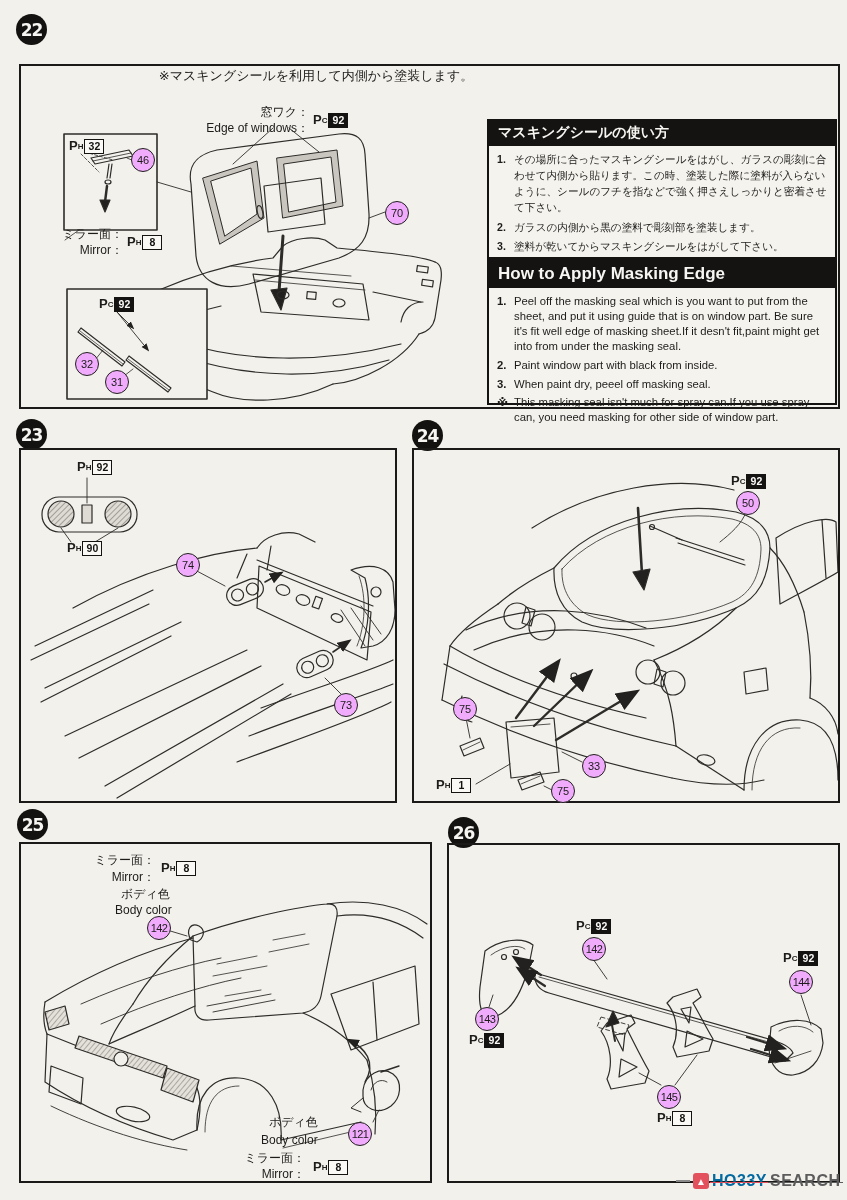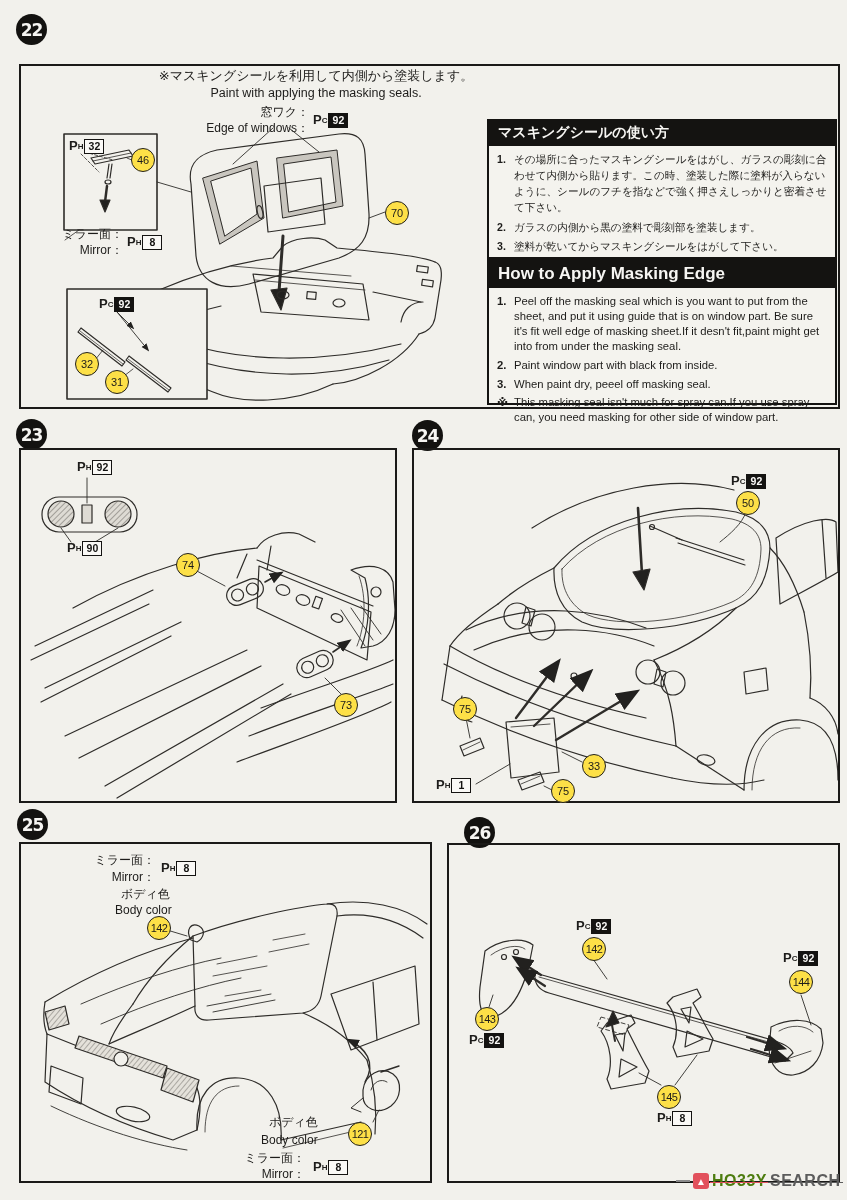--- a/index.html
+++ b/index.html
@@ -19,41 +19,41 @@
   .center{text-align:center;}
   
   .chip{position:absolute;display:inline-flex;align-items:flex-start;line-height:1;}
   .chip .cp{font-weight:bold;font-size:13px;}
   .chip .cs{font-weight:bold;font-size:8px;margin:4px 1px 0 0;}
   .chip .cc{font-size:10.5px;font-weight:bold;padding:1px 3px;min-width:12px;text-align:center;}
   .cc.dark{background:#141311;color:#fbfaf8;border:1px solid #141311;}
   .cc.light{background:#faf9f6;color:#141311;border:1.4px solid #141311;}
   
   .pnum{position:absolute;width:22px;height:22px;border:1.5px solid #22211f;border-radius:50%;
-        display:flex;align-items:center;justify-content:center;font-size:11px;background:#fde047;}
+        display:flex;align-items:center;justify-content:center;font-size:11px;background:#f0abfc;}
   .pnum.p3{font-size:11px;letter-spacing:-0.6px;}
   
   .ibox{position:absolute;border:2.5px solid #141311;box-sizing:border-box;background:#f4f3ee;}
   .ibox-title{background:#141311;color:#f7f6f3;font-weight:bold;padding:3px 9px 4px;}
   .jp-title{font-size:14px;}
   .en-title{font-size:17px;}
   .ibox-body{padding:6px 8px 4px 8px;}
   .item{display:flex;margin-bottom:4px;}
   .inum{flex:none;width:17px;font-weight:bold;}
   .itext{flex:1;}
   .jp-items .item{font-size:10.6px;line-height:1.5;}
   .en-items .item{font-size:11.3px;line-height:1.32;}
   .en-items .itext{font-weight:400;}
   
   .wm{position:absolute;display:flex;align-items:center;gap:3px;}
   .wm .dash{width:14px;height:2px;background:#8a8a8a;}
   .wm-ico{width:16px;height:16px;border-radius:3px;background:#e2515c;display:flex;
           align-items:center;justify-content:center;color:#fff;font-size:10px;font-weight:bold;}
   .wm-t{font-weight:bold;font-size:16px;letter-spacing:0.5px;position:relative;}
-  .wm-hobby{color:#4d7c0f;}
+  .wm-hobby{color:#0369a1;}
   .wm-search{color:#5c5c5c;}
   .wm-t::after{content:"";position:absolute;left:-2px;right:-2px;top:55%;height:1.6px;}
   .wm-hobby::after{background:#e2515c;}
   .wm-search::after{background:#5c5c5c;}
 </style>
 </head>
 <body>
 
 <div class="badge" style="left:16px;top:14px;">22</div>
 
@@ -121,21 +121,20 @@
       <path d="M108,290 L150,322 L147,326 L105,294 Z"></path>
       <path d="M107,293 L148,324" stroke-width="0.7"></path>
       <path d="M96,246 L112,262" stroke-width="0.9" marker-end="url(#ah22)"></path>
       <path d="M96,246 L127,284" stroke-width="0.9" marker-end="url(#ah22)"></path>
       <path d="M74,294 L82,284" stroke-width="0.8"></path>
       <path d="M103,310 L112,303" stroke-width="0.8"></path>
     </g>
   </svg>
 
   <div class="lbl jp13 center" style="left:120px;top:3px;width:350px;">※マスキングシールを利用して内側から塗装します。</div>
-  <div class="lbl en12 center" style="left:120px;top:20px;width:350px;">Paint with applying the masking seals.</div>
 
   <div class="lbl lab ralign" style="left:150px;top:40px;width:138px;">窓ワク：</div>
   <div class="lbl lab ralign" style="left:128px;top:56px;width:160px;">Edge of windows：</div>
   <span class="chip" style="left:292px;top:47px;">
     <span class="cp">P</span>
       <span class="cs">C</span>
       <span class="cc dark">92</span>
   </span>
 
   <span class="chip" style="left:48px;top:73px;">
@@ -463,21 +462,21 @@
   <div class="lbl lab ralign" style="left:200px;top:308px;width:84px;">ミラー面：</div>
   <div class="lbl lab ralign" style="left:200px;top:324px;width:84px;">Mirror：</div>
   <span class="chip" style="left:292px;top:316px;">
     <span class="cp">P</span>
       <span class="cs">H</span>
       <span class="cc light">8</span>
   </span>
   <span class="pnum p3" style="left:327px;top:278px;">121</span>
 </div>
 
-<div class="badge" style="left:448px;top:817px;margin-left:16px;">26</div>
+<div class="badge" style="left:448px;top:817px;">26</div>
 
 <div class="panel" style="left:447px;top:843px;width:393px;height:340px;">
   <svg width="389" height="336" viewBox="0 0 389 336">
     <defs>
       <marker id="ah26" markerWidth="10" markerHeight="9" refX="8" refY="4" orient="auto">
         <path d="M0,0 L10,4 L0,8 Z" fill="#22211f"></path>
       </marker>
     </defs>
     <g stroke="#2e2c29" stroke-width="1.2" fill="none" stroke-linecap="round" stroke-linejoin="round">
 

